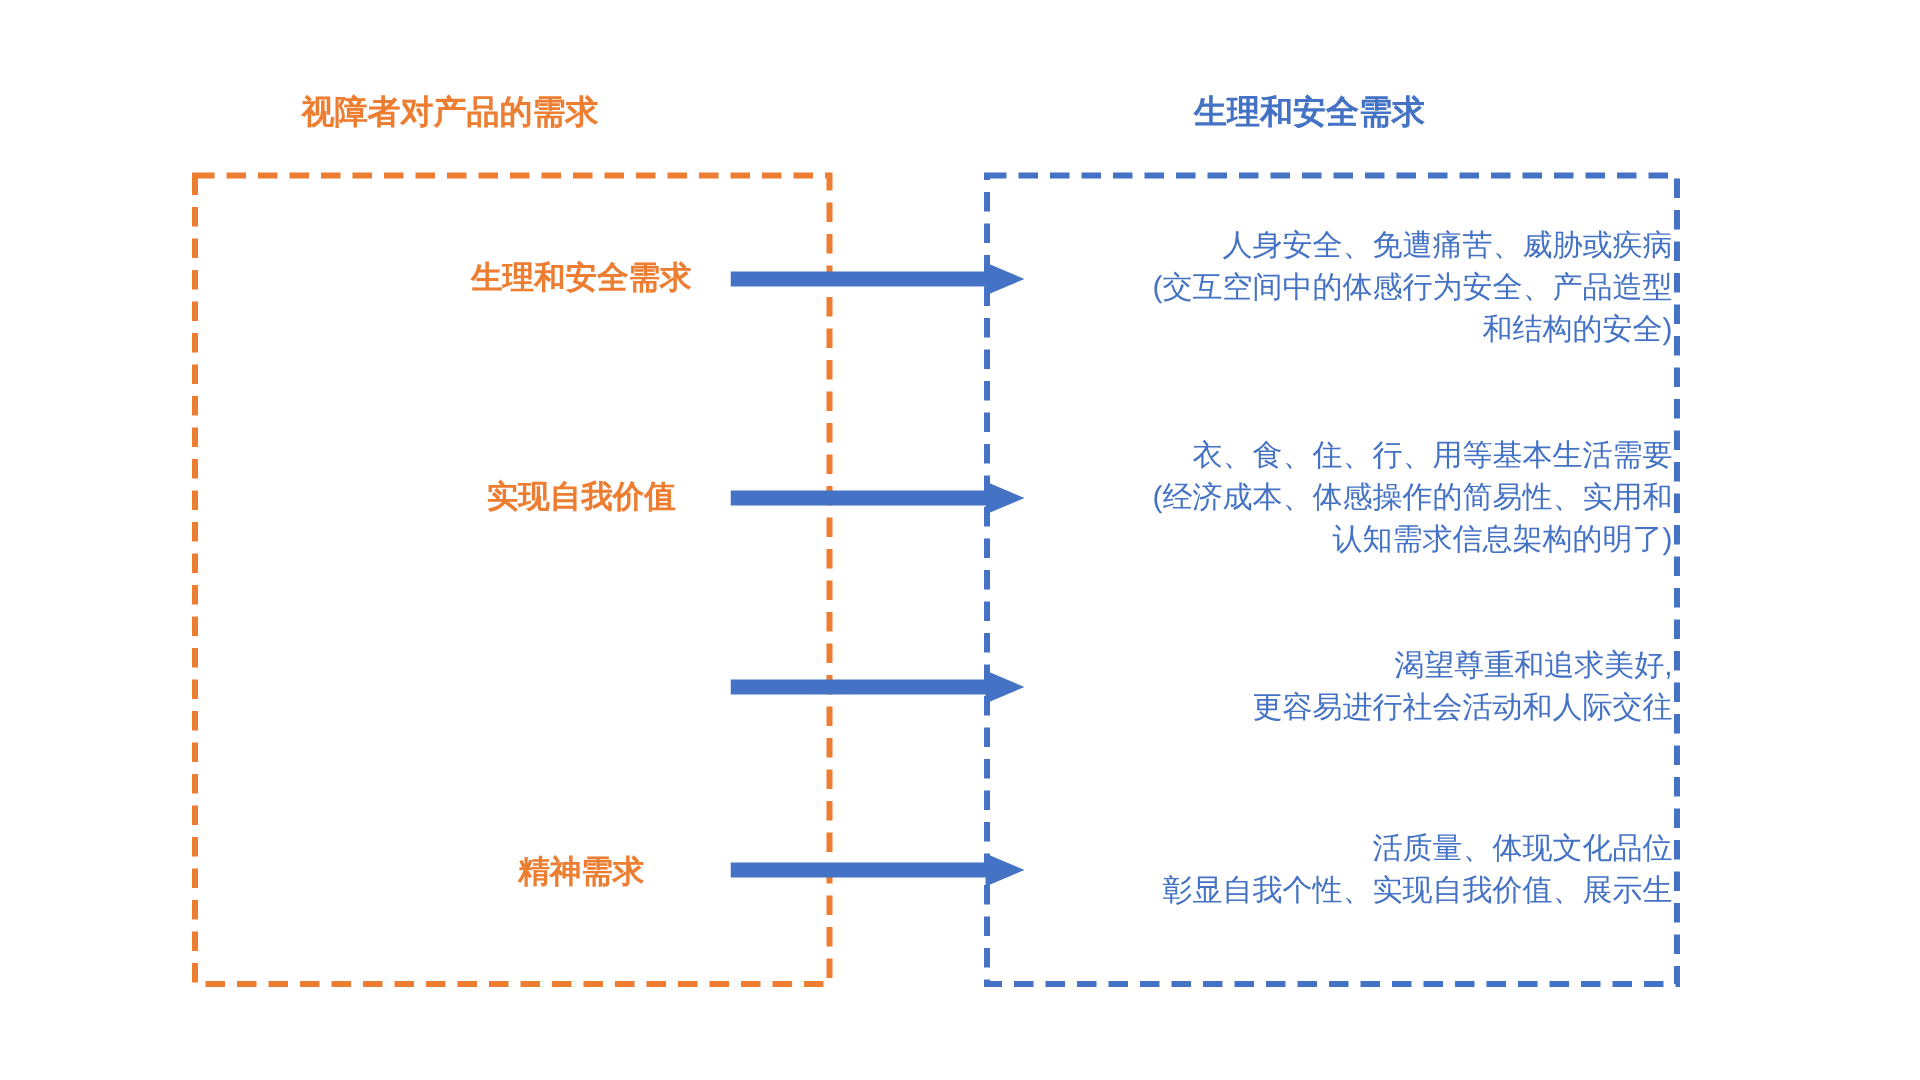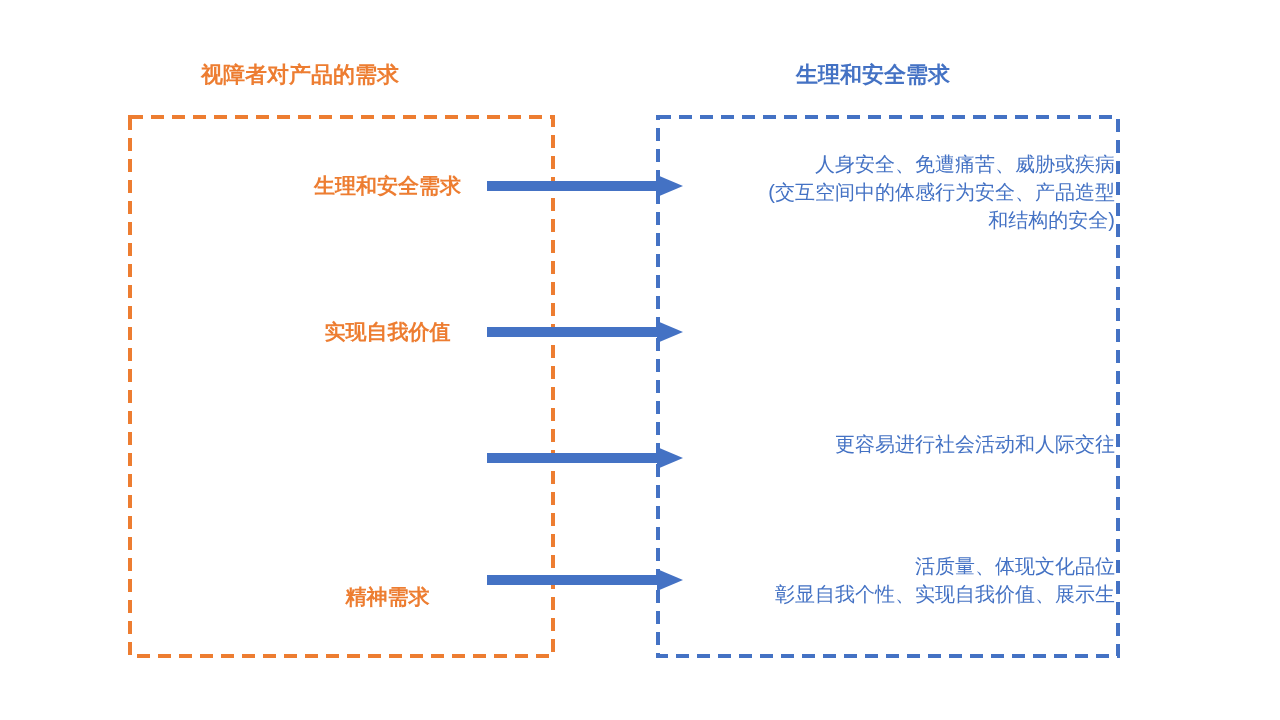--- a/index.html
+++ b/index.html
@@ -89,30 +89,36 @@
     <div>人身安全、免遭痛苦、威胁或疾病</div>
     <div>(交互空间中的体感行为安全、产品造型</div>
     <div>和结构的安全)</div>
   </div>
 
   <div class="need-label" style="top:317px;">实现自我价值</div>
   <svg class="arrow" style="top:320px;" viewBox="0 0 196 24" aria-hidden="true">
     <rect x="0" y="7" width="172" height="10" fill="currentColor"></rect>
     <polygon points="170,1 196,12 170,23" fill="currentColor"></polygon>
   </svg>
+  <div class="rtext" style="top:290px;">
+    <div>衣、食、住、行、用等基本生活需要</div>
+    <div>(经济成本、体感操作的简易性、实用和</div>
+    <div>认知需求信息架构的明了)</div>
+  </div>
 
   <svg class="arrow" style="top:446px;" viewBox="0 0 196 24" aria-hidden="true">
     <rect x="0" y="7" width="172" height="10" fill="currentColor"></rect>
     <polygon points="170,1 196,12 170,23" fill="currentColor"></polygon>
   </svg>
   <div class="rtext" style="top:430px;">
+    <div>渴望尊重和追求美好,</div>
     <div>更容易进行社会活动和人际交往</div>
   </div>
 
-  <div class="need-label" style="top:582px;">精神需求</div>
+  <div class="need-label" style="top:567px;">精神需求</div>
   <svg class="arrow" style="top:568px;" viewBox="0 0 196 24" aria-hidden="true">
     <rect x="0" y="7" width="172" height="10" fill="currentColor"></rect>
     <polygon points="170,1 196,12 170,23" fill="currentColor"></polygon>
   </svg>
   <div class="rtext" style="top:552px;">
     <div>活质量、体现文化品位</div>
     <div>彰显自我个性、实现自我价值、展示生</div>
   </div>
 
 </div>

